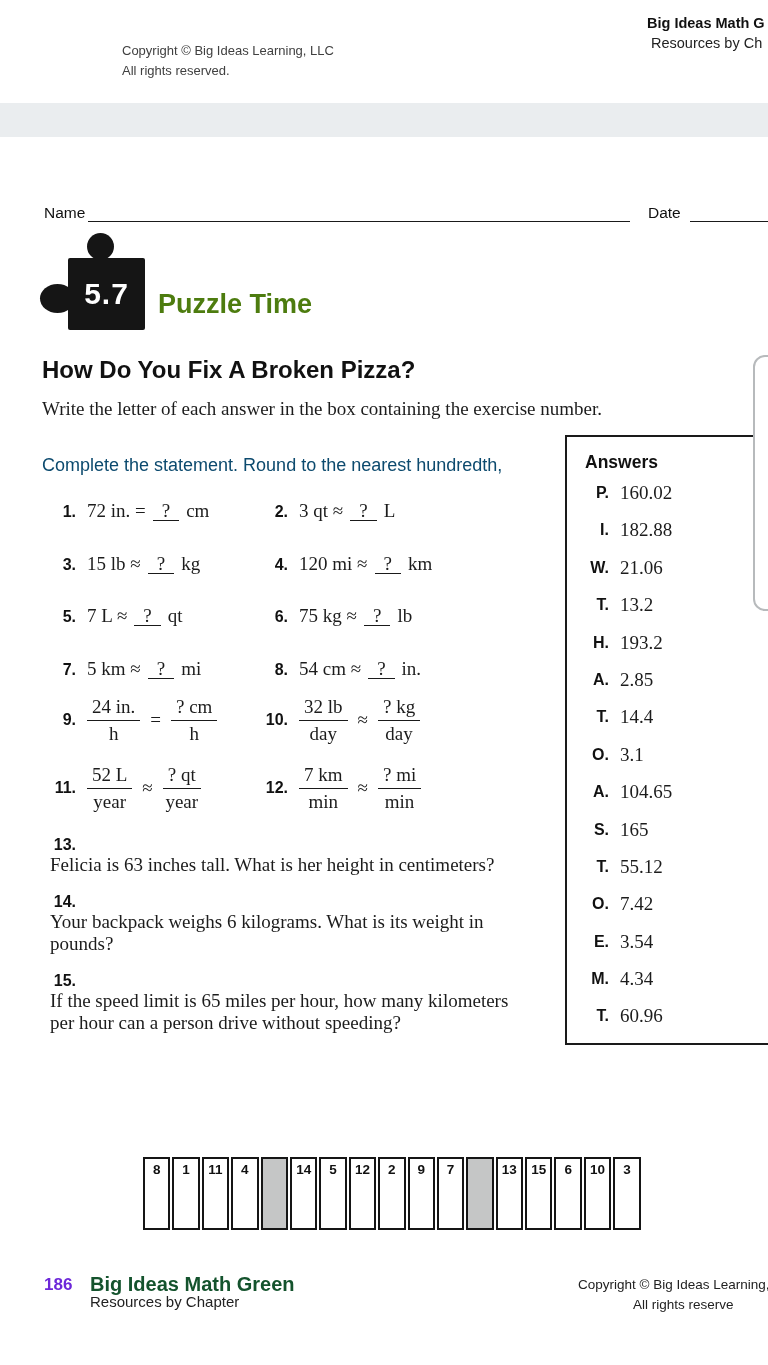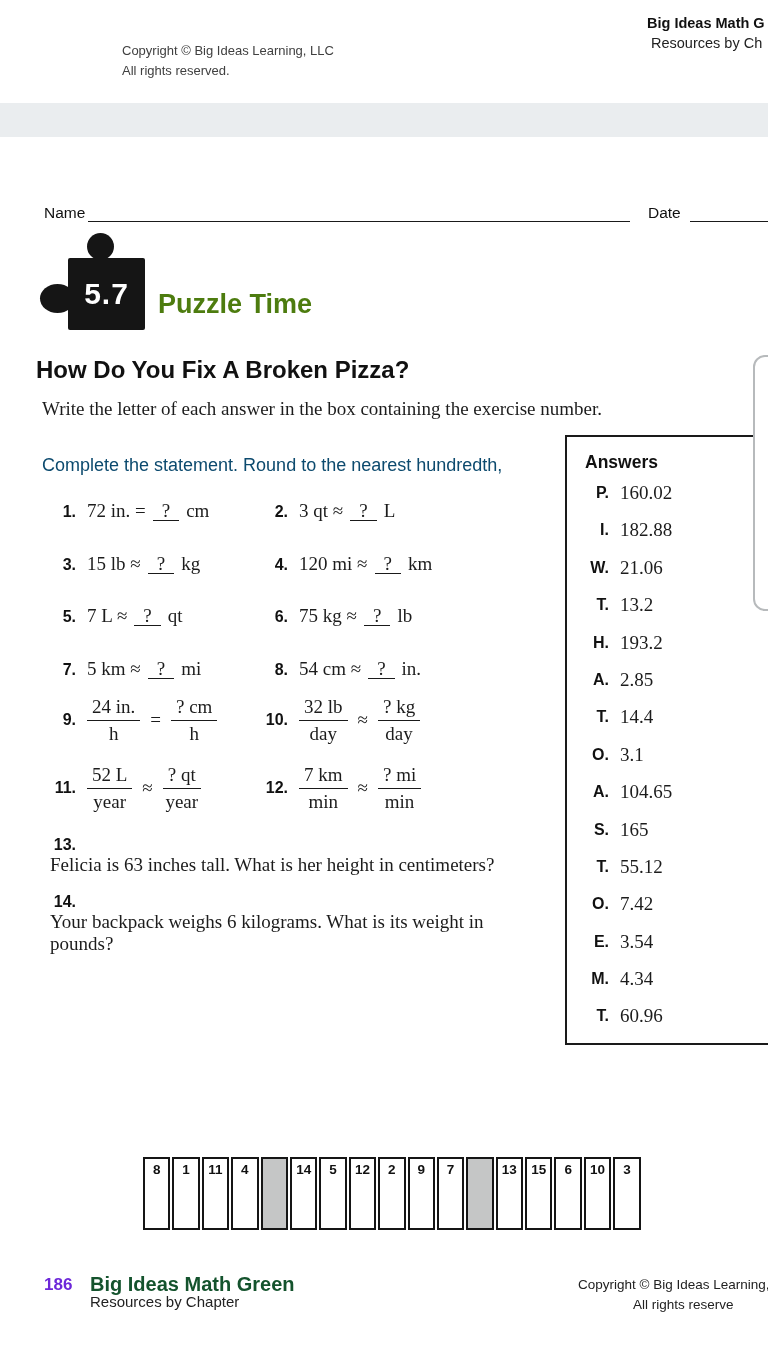--- a/index.html
+++ b/index.html
@@ -29,21 +29,21 @@
   
   .badge-square{left:68px;top:258px;width:77px;height:72px;background:#151515;border-radius:2px;
     display:flex;align-items:center;justify-content:center;}
   .badge-num{color:#ffffff;font-size:30px;font-weight:bold;letter-spacing:1px;}
   .badge-knob-top{left:87px;top:233px;width:27px;height:27px;background:#151515;border-radius:50%;}
   .badge-knob-neck{left:95px;top:252px;width:11px;height:12px;background:#151515;}
   .badge-knob-left{left:40px;top:284px;width:35px;height:29px;background:#151515;border-radius:50%;}
   .badge-title{left:158px;top:289px;font-size:27px;font-weight:bold;color:#4d7c0f;}
 
   
-  .puzzle-title{left:36px;top:356px;font-size:24px;font-weight:bold;color:#111;}
+  .puzzle-title{left:42px;top:356px;font-size:24px;font-weight:bold;color:#111;}
   .intro{left:42px;top:398px;font-size:19px;color:#1c1c1c;}
   .directions{left:42px;top:453px;font-size:18px;font-weight:normal;line-height:24px;color:#0c4a6e;}
 
   
   .ex-simple-grid{left:50px;top:500px;display:grid;grid-template-columns:212px auto;grid-auto-rows:52.5px;}
   .ex{display:flex;align-items:baseline;}
   .exn{width:26px;text-align:right;margin-right:11px;font-size:16px;font-weight:bold;color:#111;flex:none;}
   .ext{font-family:"Liberation Serif",serif;font-size:19px;white-space:nowrap;}
   .blank{font-family:"Liberation Serif",serif;font-size:19px;border-bottom:1.7px solid #1a1a1a;
     padding:0 9px;margin:0 7px;line-height:1;}
@@ -240,20 +240,27 @@
     </div>
 
     <div class="exw">
       <span class="exn">14.</span>
       <span class="lines">
         <span>Your backpack weighs 6 kilograms. What is its weight in</span><br>
         <span>pounds?</span>
       </span>
     </div>
 
+    <div class="exw">
+      <span class="exn">15.</span>
+      <span class="lines">
+        <span>If the speed limit is 65 miles per hour, how many kilometers</span><br>
+        <span>per hour can a person drive without speeding?</span>
+      </span>
+    </div>
   </div>
 
 <div class="abs answers-box">
   <div class="answers-title">Answers</div>
   <div class="answers-rows">
 
       <div class="ans-row">
         <span class="ans-letter">P.</span>
         <span class="ans-value">160.02</span>
       </div>

